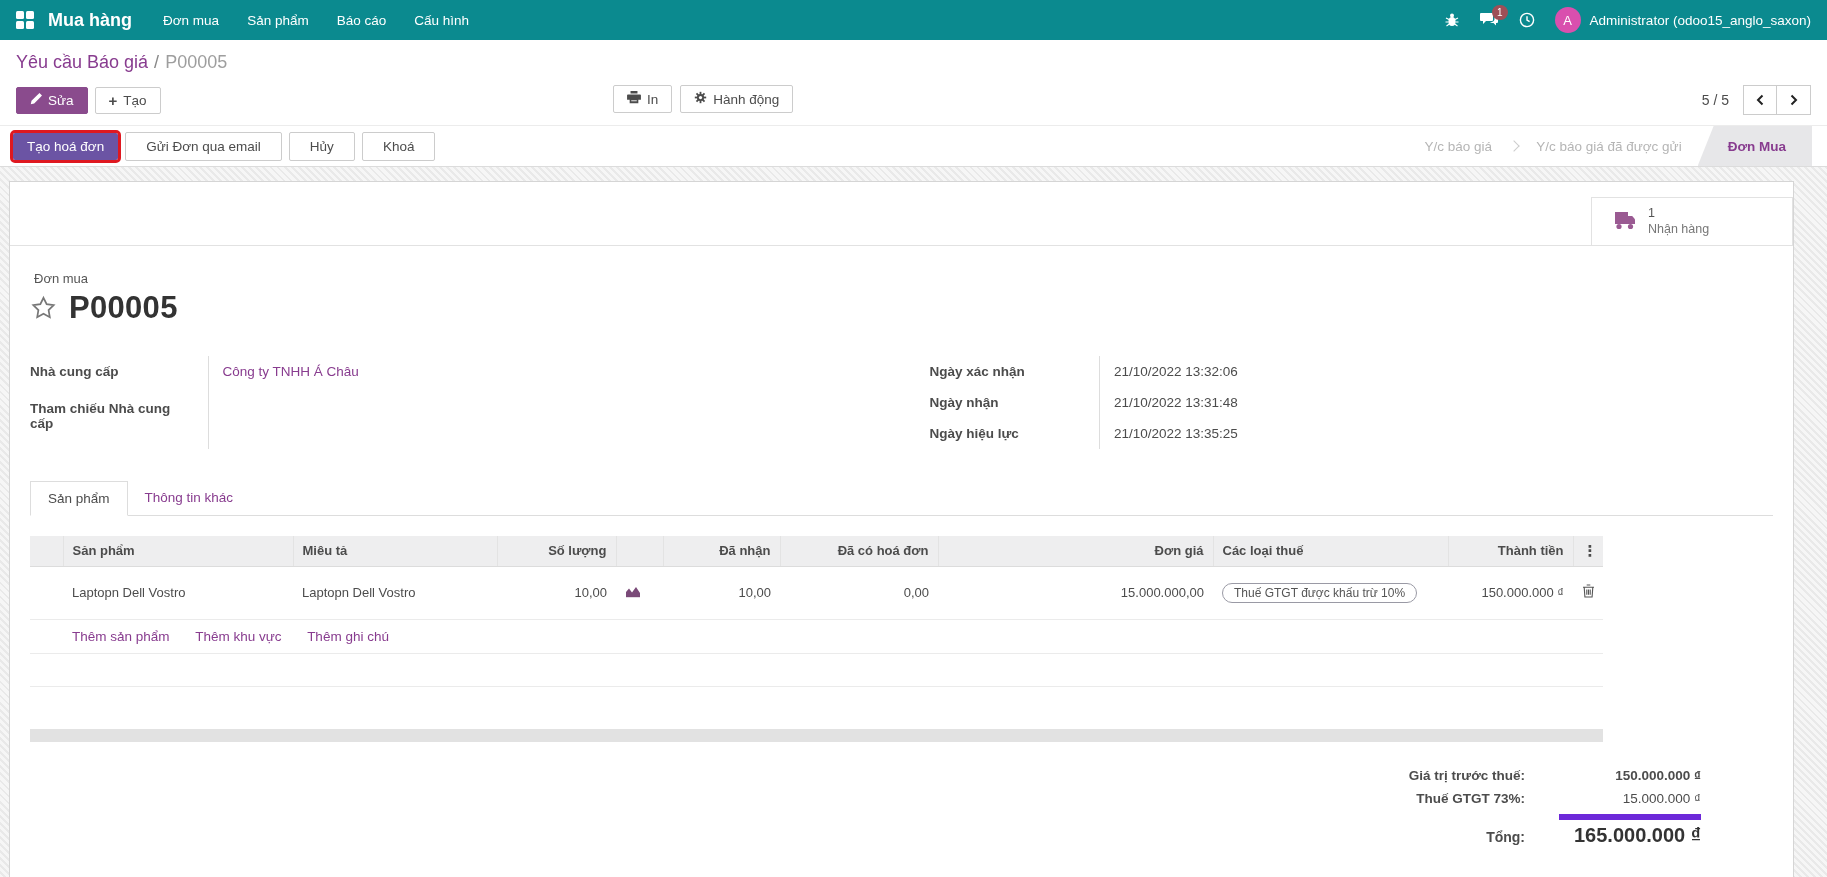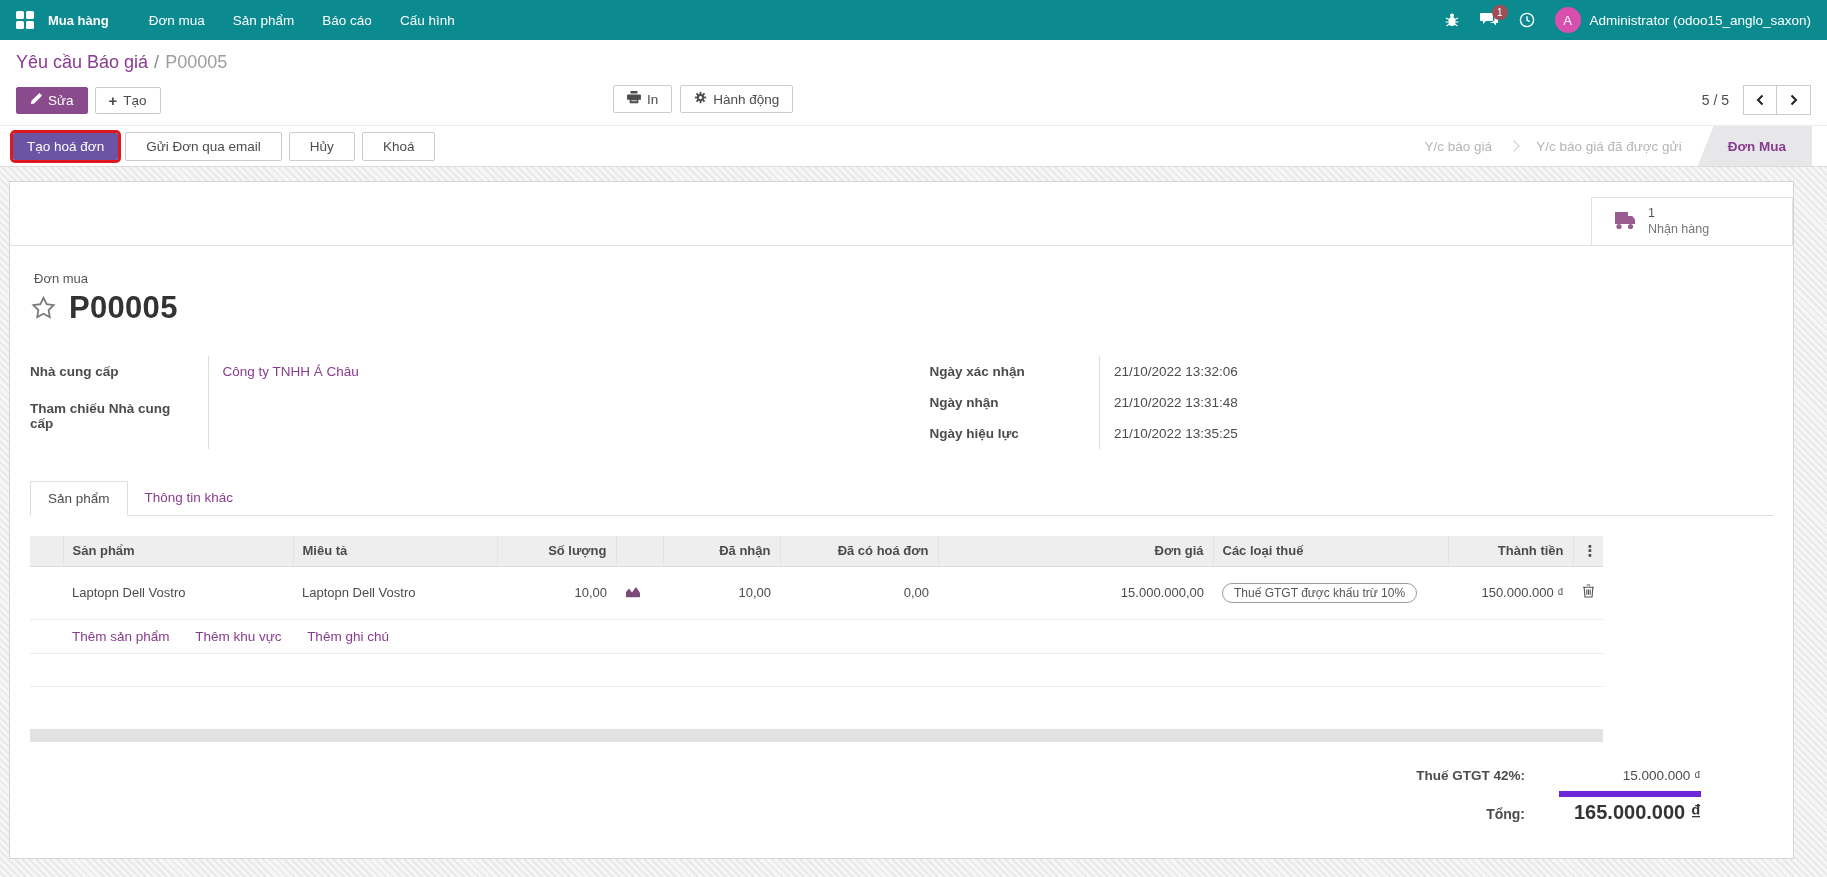--- a/index.html
+++ b/index.html
@@ -3,21 +3,21 @@
 <meta charset="utf-8">
 <style>
   * { box-sizing: border-box; margin: 0; padding: 0; }
   html, body { width: 1827px; height: 877px; overflow: hidden;
     font-family: "Liberation Sans", "DejaVu Sans", sans-serif; font-size: 13px; color: #4c4c4c; background:#fff; }
 
   
   .navbar { height: 40px; background: #0b8a8f; display: flex; align-items: center; padding: 0 16px; color: #fff; }
   .apps-icon { width: 18px; height: 18px; display: grid; grid-template-columns: 8px 8px; grid-template-rows: 8px 8px; gap: 2px; margin-right: 14px; cursor: pointer; }
   .apps-icon span { background: #fff; border-radius: 1.5px; }
-  .brand { font-size: 13px; font-weight: 700; margin-right: 26px; }
+  .brand { font-size: 18px; font-weight: 700; margin-right: 17px; }
   .nav-menu { display: flex; align-items: center; height: 100%; }
   .nav-item { padding: 0 14px; height: 100%; display: flex; align-items: center; font-size: 13.5px; cursor: pointer; }
   .nav-right { margin-left: auto; display: flex; align-items: center; gap: 20px; }
   .nav-icon { position: relative; display: flex; align-items: center; cursor: pointer; }
   .badge { position: absolute; top: -7px; right: -9px; background: #9d4f57; color: #fff; font-size: 10px; line-height: 1; padding: 2.5px 5px; border-radius: 8px; }
   .user-block { display: flex; align-items: center; gap: 9px; cursor: pointer; }
   .avatar { width: 26px; height: 26px; border-radius: 50%; background: #d94fae; color: #fff; display: flex; align-items: center; justify-content: center; font-size: 13px; }
   .user-name { font-size: 13.5px; }
 
   
@@ -354,21 +354,25 @@
           <tr class="empty-row">
               <td colspan="11"></td>
             </tr>
         </tbody>
       </table>
 
       <div class="scrollbar-strip"></div>
 
       <div class="totals">
         <div class="totals-row">
-          <span class="totals-label">Thuế GTGT 42%:</span>
+          <span class="totals-label">Giá trị trước thuế:</span>
+          <span class="totals-value tv-bold">150.000.000 ₫</span>
+        </div>
+        <div class="totals-row">
+          <span class="totals-label">Thuế GTGT 73%:</span>
           <span class="totals-value">15.000.000 ₫</span>
         </div>
         <div class="totals-row totals-row-total">
           <span class="totals-label">Tổng:</span>
           <span class="totals-value">165.000.000 ₫</span>
         </div>
       </div>
     </div>
   </div>
 </div>

